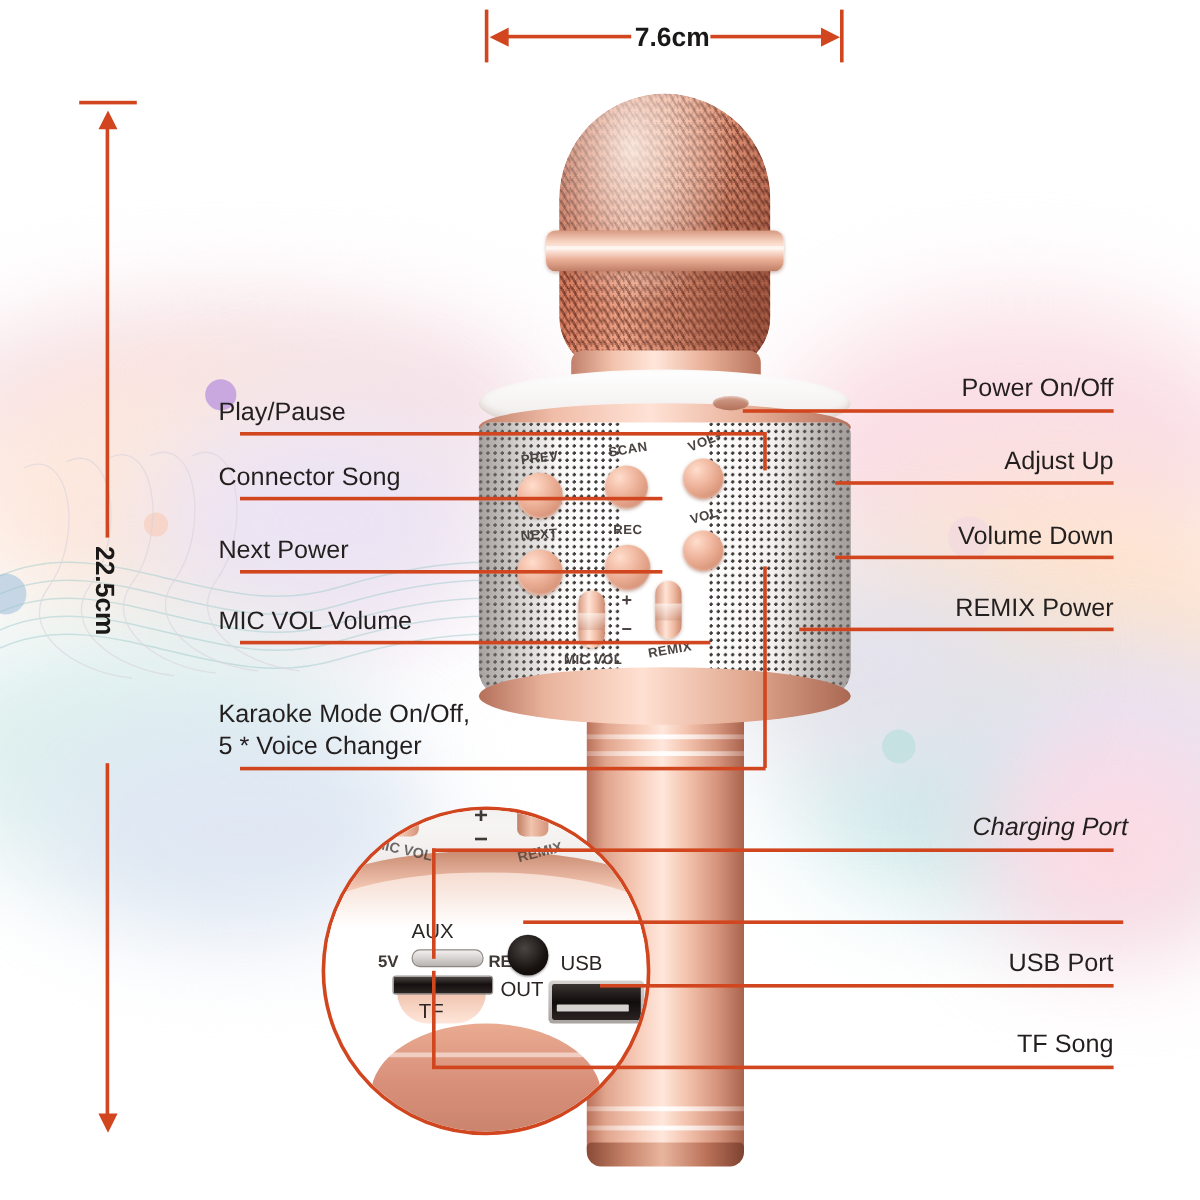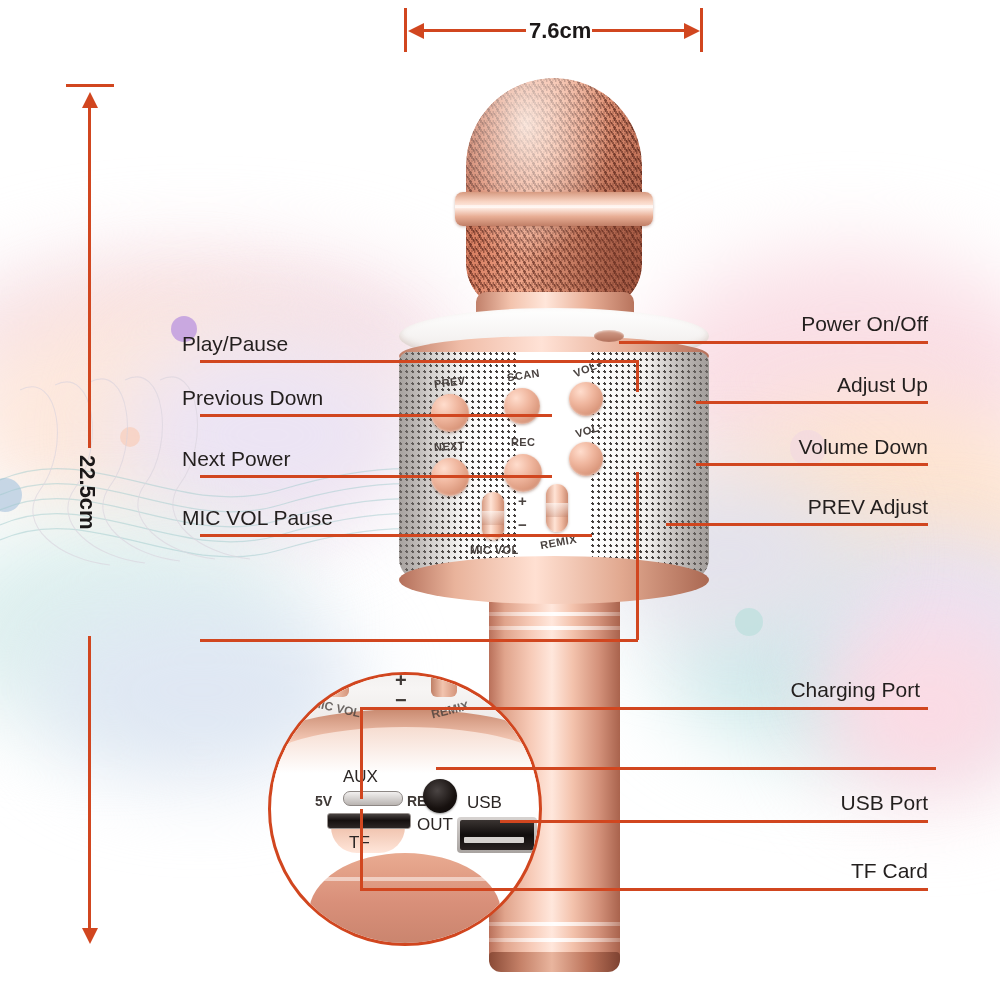--- a/index.html
+++ b/index.html
@@ -297,51 +297,53 @@
     </svg>
   <svg class="arw" style="left:81px;top:926px;width:18px;height:18px;" viewBox="0 0 18 18">
     <polygon points="9,18 1,2 17,2" fill="#D1461F"></polygon>
     </svg>
   <div class="dim-v" style="left:100px;top:455px;">22.5cm</div>
 
   <div class="lbl" style="left:182px;top:331px;">Play/Pause</div>
   <div class="ln" style="left:200px;top:360px;width:438px;"></div>
   <div class="vn" style="left:636px;top:360px;height:32px;"></div>
 
-  <div class="lbl" style="left:182px;top:385px;">Previous Down</div>
+  <div class="lbl" style="left:182px;top:385px;">Connector Song</div>
   <div class="ln" style="left:200px;top:414px;width:352px;"></div>
 
   <div class="lbl" style="left:182px;top:446px;">Next Power</div>
   <div class="ln" style="left:200px;top:475px;width:352px;"></div>
 
-  <div class="lbl" style="left:182px;top:505px;">MIC VOL Pause</div>
+  <div class="lbl" style="left:182px;top:505px;">MIC VOL Volume</div>
   <div class="ln" style="left:200px;top:534px;width:392px;"></div>
 
+  <div class="lbl" style="left:182px;top:583px;">Karaoke Mode On/Off,</div>
+  <div class="lbl" style="left:182px;top:609px;">5 * Voice Changer</div>
   <div class="ln" style="left:200px;top:639px;width:438px;"></div>
   <div class="vn" style="left:636px;top:472px;height:168px;"></div>
 
   <div class="lbl r" style="right:72px;top:311px;">Power On/Off</div>
   <div class="ln" style="left:619px;top:341px;width:309px;"></div>
 
   <div class="lbl r" style="right:72px;top:372px;">Adjust Up</div>
   <div class="ln" style="left:696px;top:401px;width:232px;"></div>
 
   <div class="lbl r" style="right:72px;top:434px;">Volume Down</div>
   <div class="ln" style="left:696px;top:463px;width:232px;"></div>
 
-  <div class="lbl r" style="right:72px;top:494px;">PREV Adjust</div>
+  <div class="lbl r" style="right:72px;top:494px;">REMIX Power</div>
   <div class="ln" style="left:666px;top:523px;width:262px;"></div>
 
-  <div class="lbl r" style="right:80px;top:677px;">Charging Port</div>
+  <div class="lbl r" style="right:60px;top:677px;font-style:italic;">Charging Port</div>
   <div class="ln" style="left:360px;top:707px;width:568px;"></div>
   <div class="vn" style="left:360px;top:707px;height:92px;"></div>
   <div class="ln" style="left:360px;top:797px;width:0px;"></div>
 
   <div class="ln" style="left:436px;top:767px;width:500px;"></div>
 
   <div class="lbl r" style="right:72px;top:790px;">USB Port</div>
   <div class="ln" style="left:500px;top:820px;width:428px;"></div>
 
-  <div class="lbl r" style="right:72px;top:858px;">TF Card</div>
+  <div class="lbl r" style="right:72px;top:858px;">TF Song</div>
   <div class="ln" style="left:360px;top:888px;width:568px;"></div>
   <div class="vn" style="left:360px;top:809px;height:80px;"></div>
 
 </div>
 
 </body></html>

